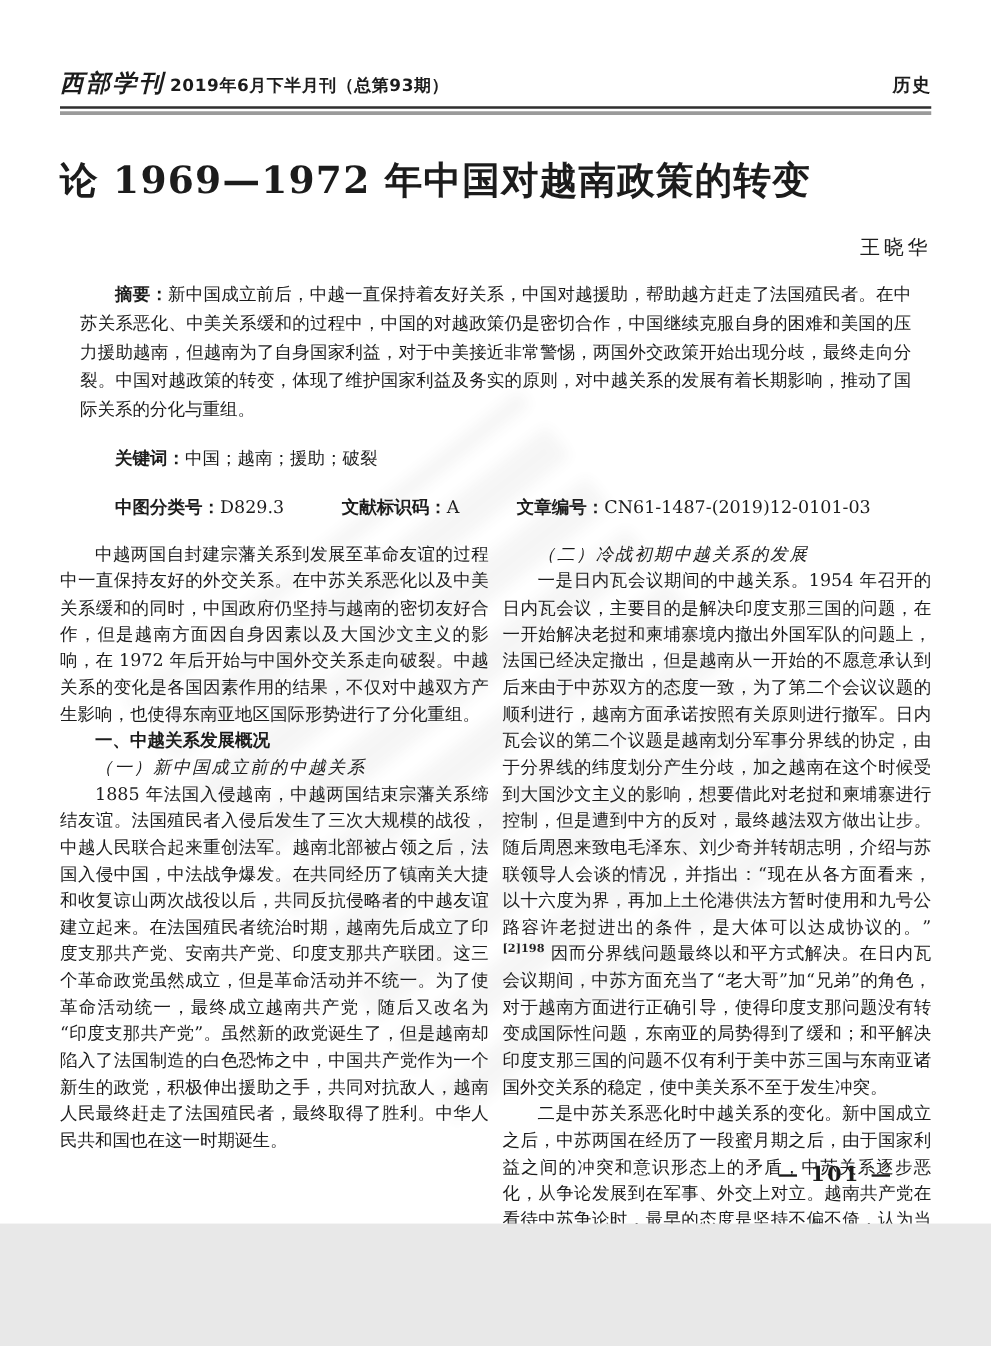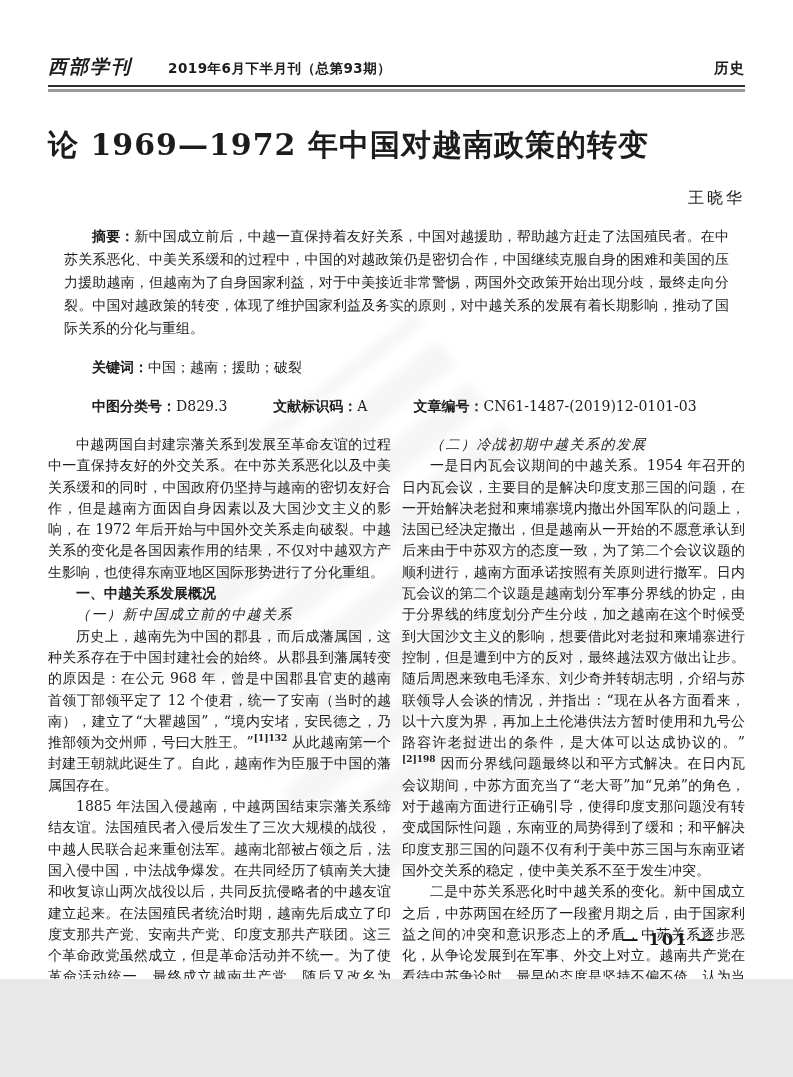--- a/index.html
+++ b/index.html
@@ -14,21 +14,21 @@
   
   .page-header { padding-top:54px; }
   .header-row { display:flex; align-items:baseline; }
   .logo {
     font-family:"DejaVu Serif","Liberation Serif",serif;
     font-weight:bold; font-style:italic;
     font-size:19px; letter-spacing:2px; margin-right:4px;
   }
   .issue {
     font-family:"DejaVu Sans","Liberation Sans",sans-serif;
-    font-weight:bold; font-size:13.5px; letter-spacing:0.5px;margin-left:32px;
+    font-weight:bold; font-size:13.5px; letter-spacing:0.5px;
   }
   .spacer { flex:1; }
   .section {
     font-family:"DejaVu Sans","Liberation Sans",sans-serif;
     font-weight:bold; font-size:14.5px; letter-spacing:1px;
   }
   .rule-thin  { height:1.5px; background:#2f2f2f; margin-top:5px; }
   .rule-thick { height:3px;   background:#9a9a9a; margin-top:2px; }
   
   .article-title {
@@ -101,21 +101,20 @@
       <span class="cls-item"><span class="meta-label">文献标识码：</span><span>A</span></span>
       <span class="cls-item"><span class="meta-label">文章编号：</span><span>CN61-1487-(2019)12-0101-03</span></span>
     </p>
   </section>
 
   <main class="columns">
     <div class="col" id="col-left">
         <p class="para">中越两国自封建宗藩关系到发展至革命友谊的过程中一直保持友好的外交关系。在中苏关系恶化以及中美关系缓和的同时，中国政府仍坚持与越南的密切友好合作，但是越南方面因自身因素以及大国沙文主义的影响，在 1972 年后开始与中国外交关系走向破裂。中越关系的变化是各国因素作用的结果，不仅对中越双方产生影响，也使得东南亚地区国际形势进行了分化重组。</p>
         <p class="heading">一、中越关系发展概况</p>
         <p class="subheading">（一）新中国成立前的中越关系</p>
-        <p class="para">历史上，越南先为中国的郡县，而后成藩属国，这种关系存在于中国封建社会的始终。从郡县到藩属转变的原因是：在公元 968 年，曾是中国郡县官吏的越南首领丁部领平定了 12 个使君，统一了安南（当时的越南），建立了“大瞿越国”，“境内安堵，安民德之，乃推部领为交州师，号曰大胜王。”<sup>[1]132</sup> 从此越南第一个封建王朝就此诞生了。自此，越南作为臣服于中国的藩属国存在。</p>
         <p class="para">1885 年法国入侵越南，中越两国结束宗藩关系缔结友谊。法国殖民者入侵后发生了三次大规模的战役，中越人民联合起来重创法军。越南北部被占领之后，法国入侵中国，中法战争爆发。在共同经历了镇南关大捷和收复谅山两次战役以后，共同反抗侵略者的中越友谊建立起来。在法国殖民者统治时期，越南先后成立了印度支那共产党、安南共产党、印度支那共产联团。这三个革命政党虽然成立，但是革命活动并不统一。为了使革命活动统一，最终成立越南共产党，随后又改名为“印度支那共产党”。虽然新的政党诞生了，但是越南却陷入了法国制造的白色恐怖之中，中国共产党作为一个新生的政党，积极伸出援助之手，共同对抗敌人，越南人民最终赶走了法国殖民者，最终取得了胜利。中华人民共和国也在这一时期诞生。</p>
       </div>
     <div class="col" id="col-right">
         <p class="subheading">（二）冷战初期中越关系的发展</p>
         <p class="para">一是日内瓦会议期间的中越关系。1954 年召开的日内瓦会议，主要目的是解决印度支那三国的问题，在一开始解决老挝和柬埔寨境内撤出外国军队的问题上，法国已经决定撤出，但是越南从一开始的不愿意承认到后来由于中苏双方的态度一致，为了第二个会议议题的顺利进行，越南方面承诺按照有关原则进行撤军。日内瓦会议的第二个议题是越南划分军事分界线的协定，由于分界线的纬度划分产生分歧，加之越南在这个时候受到大国沙文主义的影响，想要借此对老挝和柬埔寨进行控制，但是遭到中方的反对，最终越法双方做出让步。随后周恩来致电毛泽东、刘少奇并转胡志明，介绍与苏联领导人会谈的情况，并指出：“现在从各方面看来，以十六度为界，再加上土伦港供法方暂时使用和九号公路容许老挝进出的条件，是大体可以达成协议的。”<sup>[2]198</sup> 因而分界线问题最终以和平方式解决。在日内瓦会议期间，中苏方面充当了“老大哥”加“兄弟”的角色，对于越南方面进行正确引导，使得印度支那问题没有转变成国际性问题，东南亚的局势得到了缓和；和平解决印度支那三国的问题不仅有利于美中苏三国与东南亚诸国外交关系的稳定，使中美关系不至于发生冲突。</p>
         <p class="para">二是中苏关系恶化时中越关系的变化。新中国成立之后，中苏两国在经历了一段蜜月期之后，由于国家利益之间的冲突和意识形态上的矛盾，中苏关系逐步恶化，从争论发展到在军事、外交上对立。越南共产党在看待中苏争论时，最早的态度是坚持不偏不倚，认为当下的局势中，中苏越三国作为社会主义国家应该坚定不移地站在一起，而不是存在分歧，对此中方表现出了不满的态度。在后期越南越来越倾向于中方，主要由于赫鲁晓夫对越南保持着相当冷漠的态度，使越南无法与苏联保持密切</p>
       </div>
   </main>
 
   <div class="watermark"></div>

